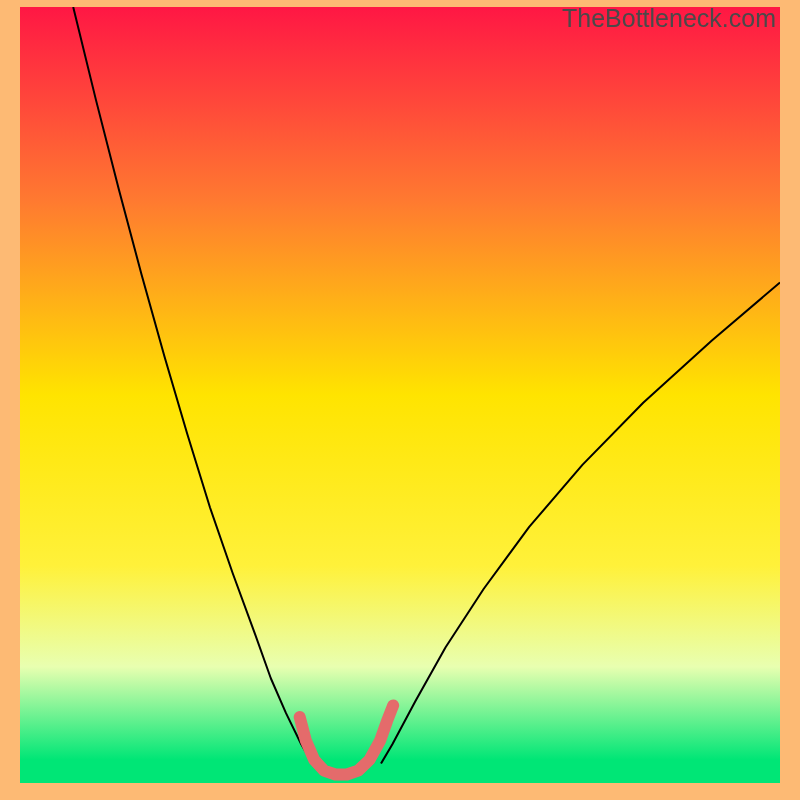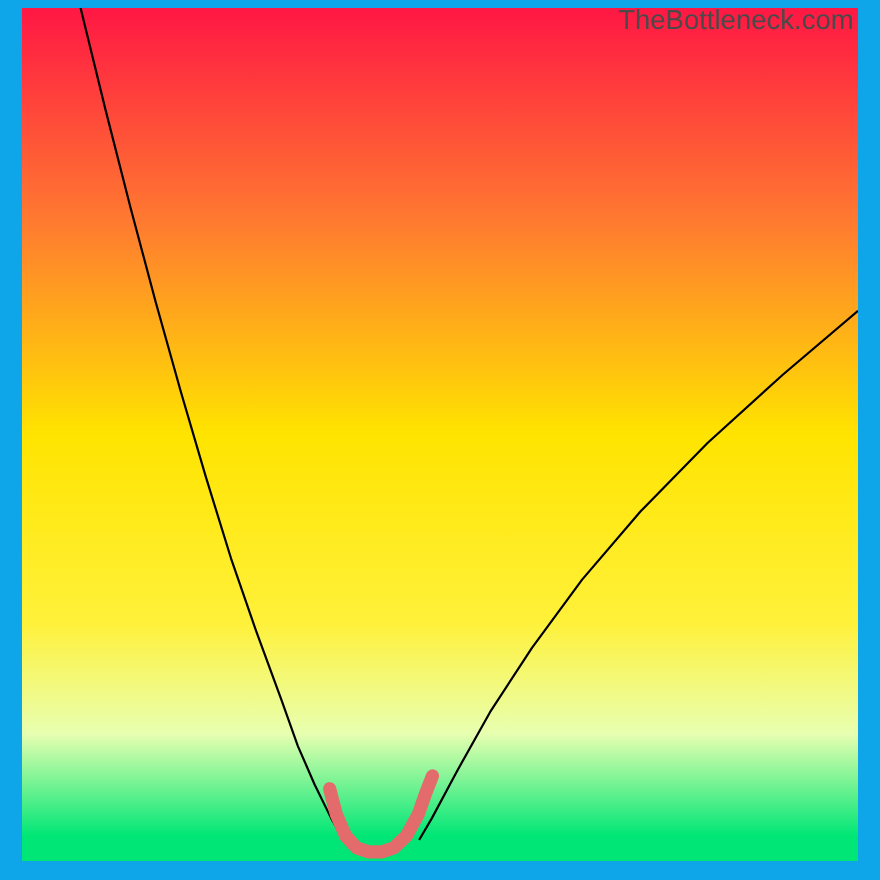--- a/index.html
+++ b/index.html
@@ -1,16 +1,16 @@
 <!DOCTYPE html>
 <html><head>
 <meta charset="utf-8">
 <style>
 body{margin:0;padding:0;background:#000;width:800px;height:800px;overflow:hidden;font-family:Arial,Helvetica,sans-serif}
-.frame{position:relative;width:800px;height:800px;background:#0ea5e9}
+.frame{position:relative;width:800px;height:800px;background:#fdba74}
 .plot-area{position:absolute;left:20px;top:7px;width:760px;height:776px;overflow:hidden}
 .watermark{position:absolute;top:4px;right:24px;color:#4a4a4a;font-size:25px;font-weight:400;letter-spacing:0px;z-index:10}
 svg{display:block}
 </style>
 </head>
 <body>
 
 <div class="frame">
   <div class="watermark">TheBottleneck.com</div>
   <div class="plot-area">

